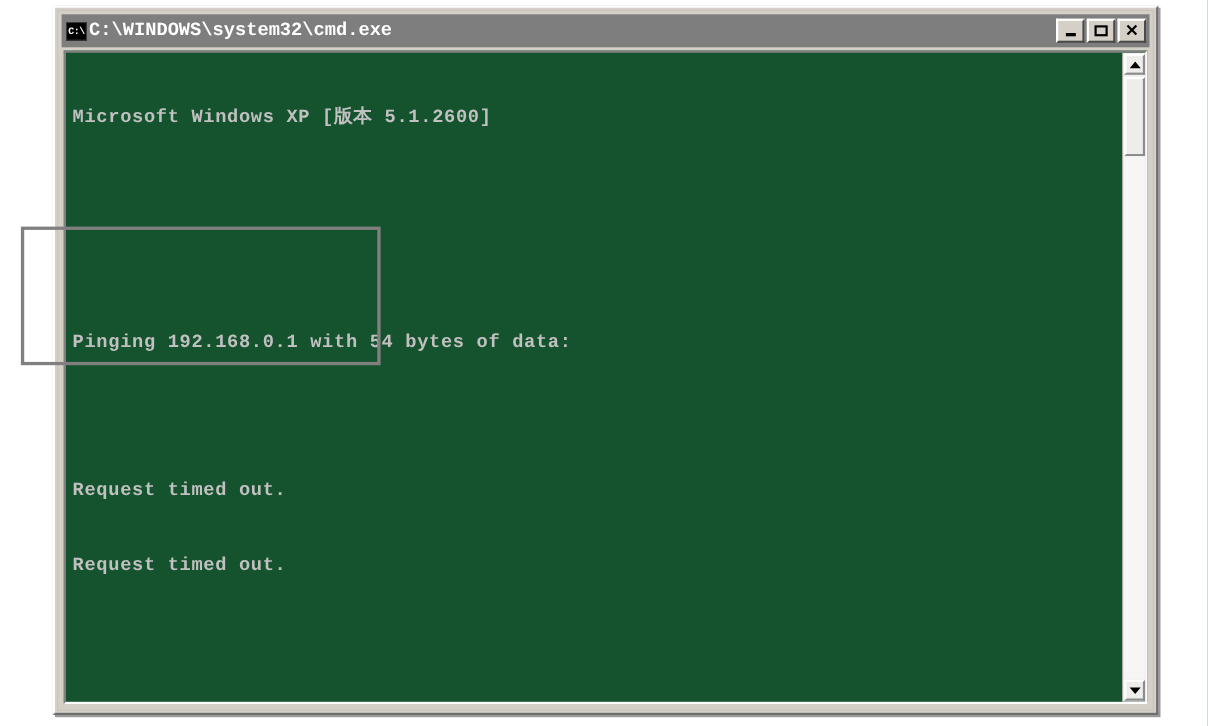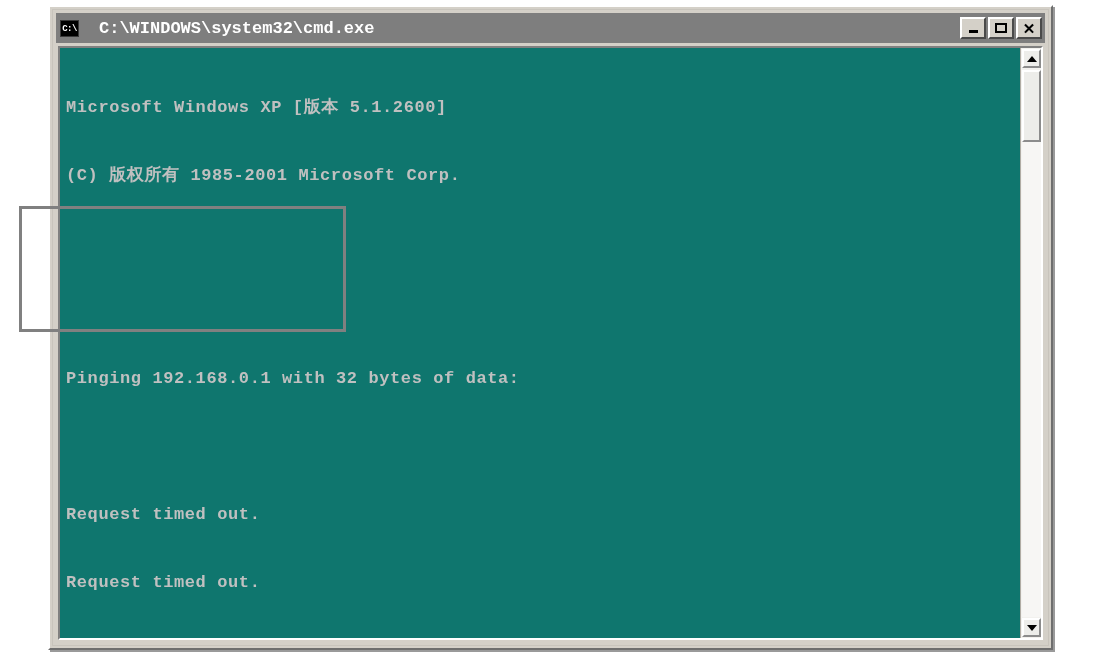--- a/index.html
+++ b/index.html
@@ -67,21 +67,21 @@
     text-align: center;
     letter-spacing: -0.5px;
     flex: 0 0 auto;
     box-sizing: border-box;
   }
   #title-text {
     color: #ffffff;
     font-family: "Liberation Mono", monospace;
     font-size: 17px;
     font-weight: bold;
-    margin-left: 20px;
+    margin-left: 2px;
     white-space: nowrap;
     letter-spacing: 0px;
     flex: 1 1 auto;
   }
   .win-btn {
     width: 26px;
     height: 22px;
     background: #d4d0c8;
     border-top: 2px solid #ffffff;
     border-left: 2px solid #ffffff;
@@ -120,21 +120,21 @@
     line-height: 1;
   }
 
   
   #console-area {
     position: absolute;
     left: 5px;
     top: 36px;
     right: 5px;
     bottom: 5px;
-    background: #0f766e;
+    background: #14532d;
     border-top: 2px solid #808080;
     border-left: 2px solid #808080;
     border-right: 2px solid #ffffff;
     border-bottom: 2px solid #ffffff;
     box-sizing: border-box;
     overflow: hidden;
   }
   #console-text {
     position: absolute;
     left: 6px;
@@ -255,24 +255,23 @@
         <div class="glyph">
           <span class="close-x">✕</span>
         </div>
       </div>
     </div>
 
     <div id="console-area">
 
       <div id="console-text">
         <div class="line">Microsoft Windows XP [版本 5.1.2600]</div>
-        <div class="line">(C) 版权所有 1985-2001 Microsoft Corp.</div>
         <div class="line"></div>
         <div class="line"></div>
-        <div class="line">Pinging 192.168.0.1 with 32 bytes of data:</div>
+        <div class="line">Pinging 192.168.0.1 with 54 bytes of data:</div>
         <div class="line"></div>
         <div class="line">Request timed out.</div>
         <div class="line">Request timed out.</div>
         
         
         
         
         
         
         

